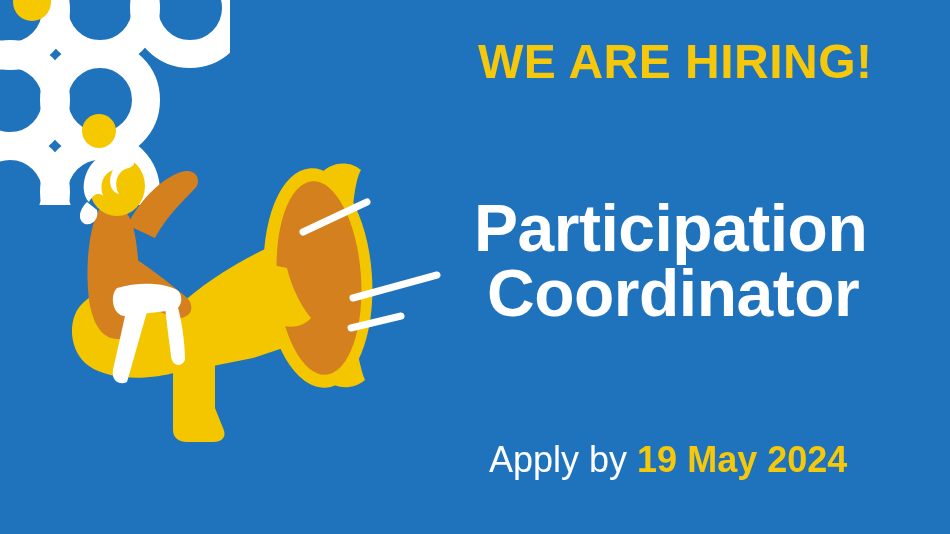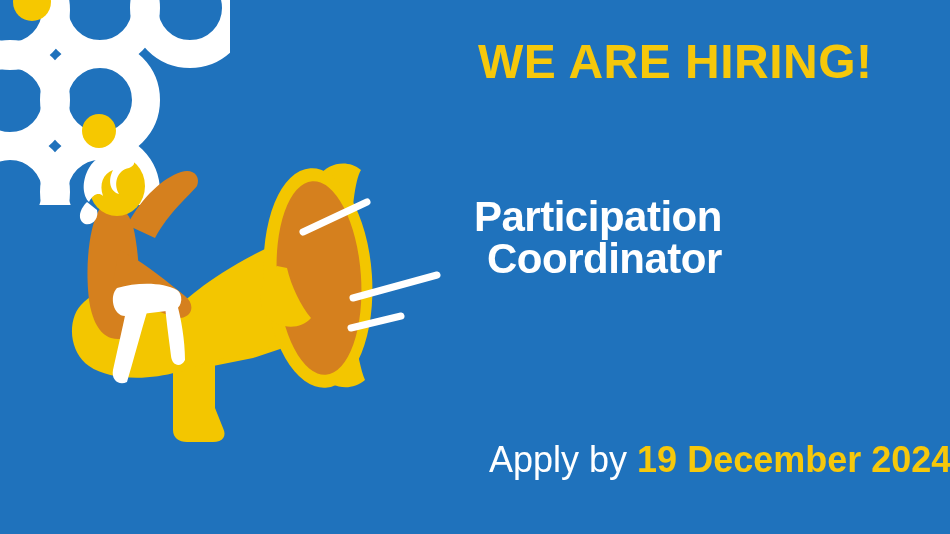--- a/index.html
+++ b/index.html
@@ -45,21 +45,21 @@
     font-size: 48px;
     font-weight: bold;
     letter-spacing: 0.5px;
     color: #f6c80b;
     white-space: nowrap;
   }
   .txt-title {
     position: absolute;
     left: 474px;
     top: 196px;
-    font-size: 42px;
+    font-size: 66px;
     font-weight: bold;
     line-height: 0.99;
     color: #ffffff;
     letter-spacing: -0.5px;
   }
   .txt-title .line2 { display: block; margin-left: 13px; }
   .txt-apply {
     position: absolute;
     left: 489px;
     top: 439px;
@@ -155,16 +155,16 @@
 
   <div class="txt-headline">WE ARE HIRING!</div>
 
   <div class="txt-title">
     <span>Participation</span>
     <span class="line2">Coordinator</span>
   </div>
 
   <div class="txt-apply">
     <span>Apply by</span>
-    <span class="date">19 December 2024</span>
+    <span class="date">19 May 2024</span>
   </div>
 
 </div>
 
 </body></html>

